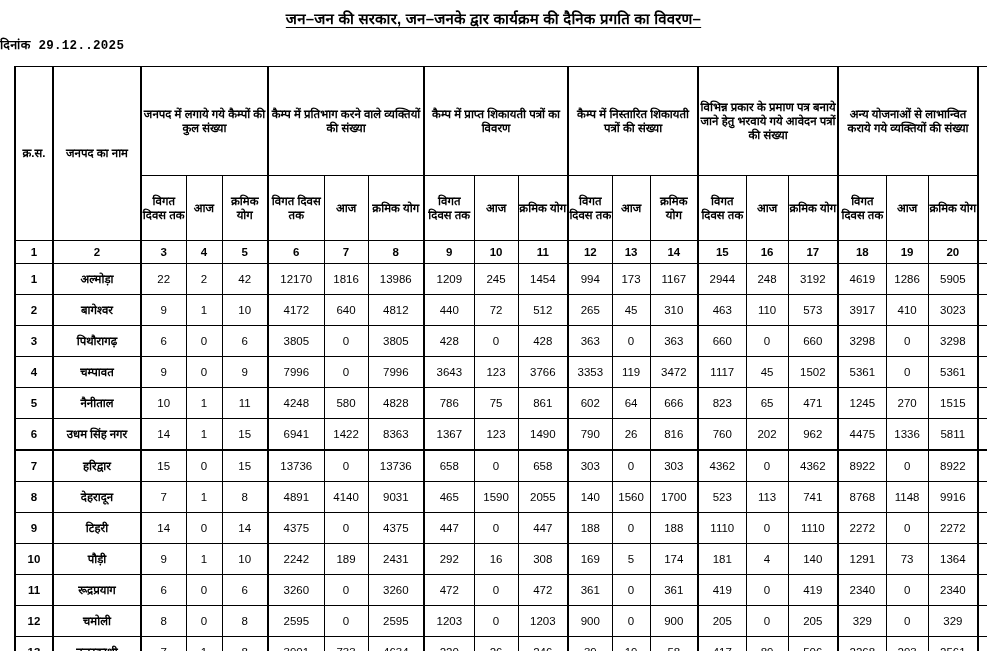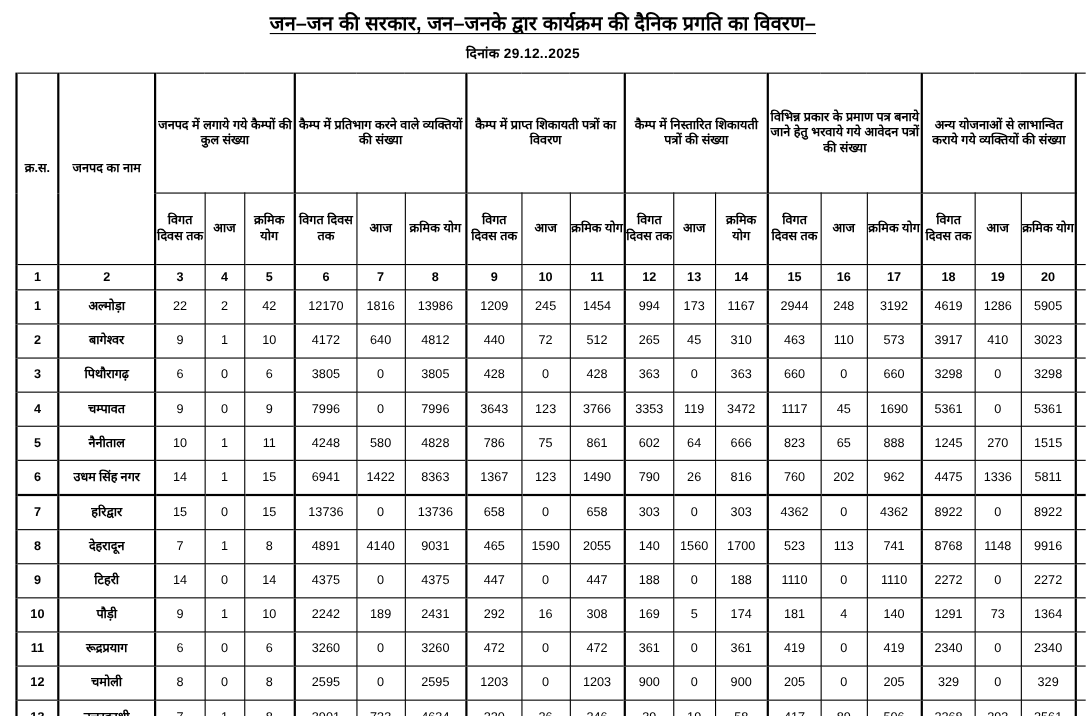--- a/index.html
+++ b/index.html
@@ -16,34 +16,35 @@
     overflow: hidden;
   }
   .page {
     width: 987px;
     height: 651px;
     position: relative;
     box-sizing: border-box;
   }
   .doc-title {
     text-align: center;
-    font-size: 18px;
+    font-size: 15px;
     font-weight: 700;
     letter-spacing: 0.2px;
     padding-top: 8px;
     text-decoration: underline;
     text-underline-offset: 3px;
   }
   .doc-date {
-    text-align: center;
+    text-align: left;
     font-size: 12.5px;
     font-weight: 700;
     padding-right: 36px;
     padding-top: 8px;
     letter-spacing: 0.3px;
+    font-family: Liberation Mono, monospace;
   }
   .table-wrap {
     position: absolute;
     left: 14px;
     top: 66px;
     width: 958px;
   }
   table.grid {
     border-collapse: collapse;
     width: 958px;
@@ -278,21 +279,21 @@
             <td class="data">0</td>
             <td class="data">7996</td>
             <td class="data grp">3643</td>
             <td class="data">123</td>
             <td class="data">3766</td>
             <td class="data grp">3353</td>
             <td class="data">119</td>
             <td class="data">3472</td>
             <td class="data grp">1117</td>
             <td class="data">45</td>
-            <td class="data">1690</td>
+            <td class="data">1502</td>
             <td class="data grp">5361</td>
             <td class="data">0</td>
             <td class="data">5361</td>
             <td class="data grp grp-end"></td>
           </tr>
           <tr>
             <td class="data sn grp">5</td>
             <td class="data dist grp nowrapcell">नैनीताल</td>
             <td class="data grp">10</td>
             <td class="data">1</td>
@@ -301,21 +302,21 @@
             <td class="data">580</td>
             <td class="data">4828</td>
             <td class="data grp">786</td>
             <td class="data">75</td>
             <td class="data">861</td>
             <td class="data grp">602</td>
             <td class="data">64</td>
             <td class="data">666</td>
             <td class="data grp">823</td>
             <td class="data">65</td>
-            <td class="data">888</td>
+            <td class="data">471</td>
             <td class="data grp">1245</td>
             <td class="data">270</td>
             <td class="data">1515</td>
             <td class="data grp grp-end"></td>
           </tr>
           <tr>
             <td class="data sn grp">6</td>
             <td class="data dist grp nowrapcell">उधम सिंह नगर</td>
             <td class="data grp">14</td>
             <td class="data">1</td>

